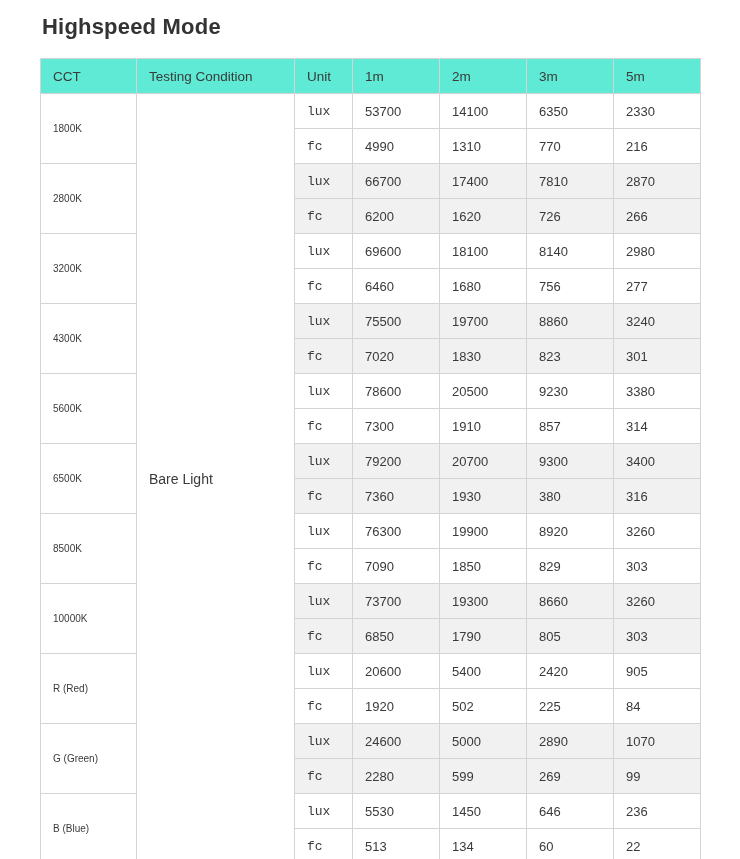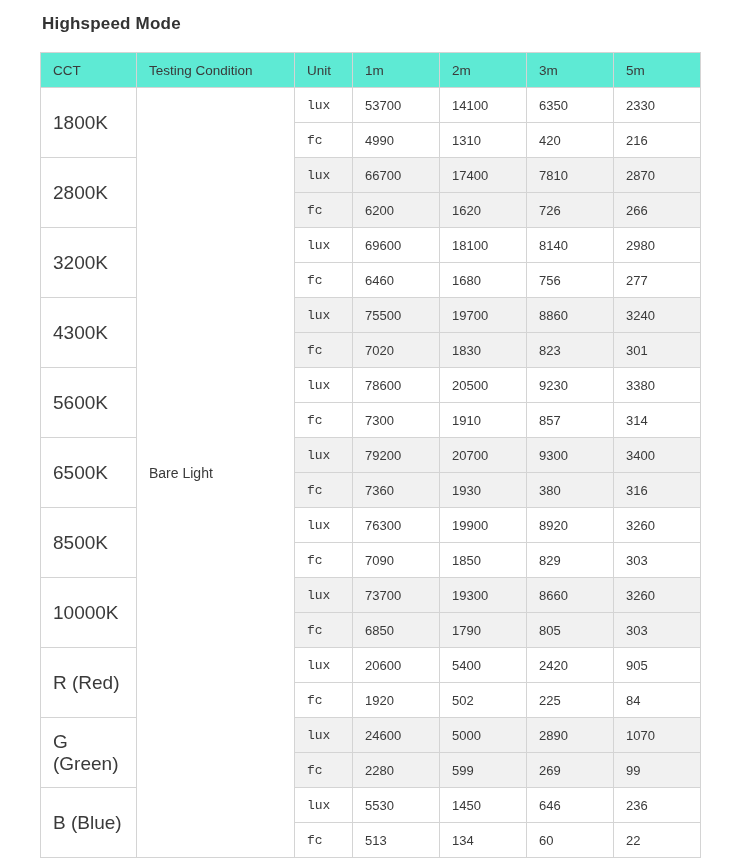--- a/index.html
+++ b/index.html
@@ -12,21 +12,21 @@
     height: 859px;
     font-family: "Liberation Sans", sans-serif;
     color: #333333;
     overflow: hidden;
   }
   .page {
     padding: 14px 18px 0 40px;
     box-sizing: border-box;
   }
   .page-title {
-    font-size: 17px;
+    font-size: 22px;
     font-weight: bold;
     color: #333333;
     margin: 0 0 18px 2px;
     letter-spacing: 0.2px;
   }
   table.spec {
     border-collapse: collapse;
     table-layout: fixed;
     width: 660px;
     font-size: 13px;
@@ -48,21 +48,21 @@
     height: 36px;
   }
   tbody tr.shaded td {
     background: #f1f1f1;
   }
   tbody tr.plain td {
     background: #ffffff;
   }
   td.cct {
     font-weight: bold;
-    font-size: 19px;
+    font-size: 10px;
     color: #2f2f2f;
     background: #ffffff !important;
     padding-left: 12px;
     margin-left: 34px;
   }
   td.cond {
     background: #ffffff !important;
     font-size: 14px;
     color: #3a3a3a;
     text-align: left;
@@ -113,21 +113,21 @@
         <td class="unit">lux</td>
         <td>53700</td>
         <td>14100</td>
         <td>6350</td>
         <td>2330</td>
       </tr>
       <tr class="plain">
         <td class="unit">fc</td>
         <td>4990</td>
         <td>1310</td>
-        <td>420</td>
+        <td>770</td>
         <td>216</td>
       </tr>
 
       <tr class="shaded">
         <td class="cct" rowspan="2">2800K</td>
         <td class="unit">lux</td>
         <td>66700</td>
         <td>17400</td>
         <td>7810</td>
         <td>2870</td>

